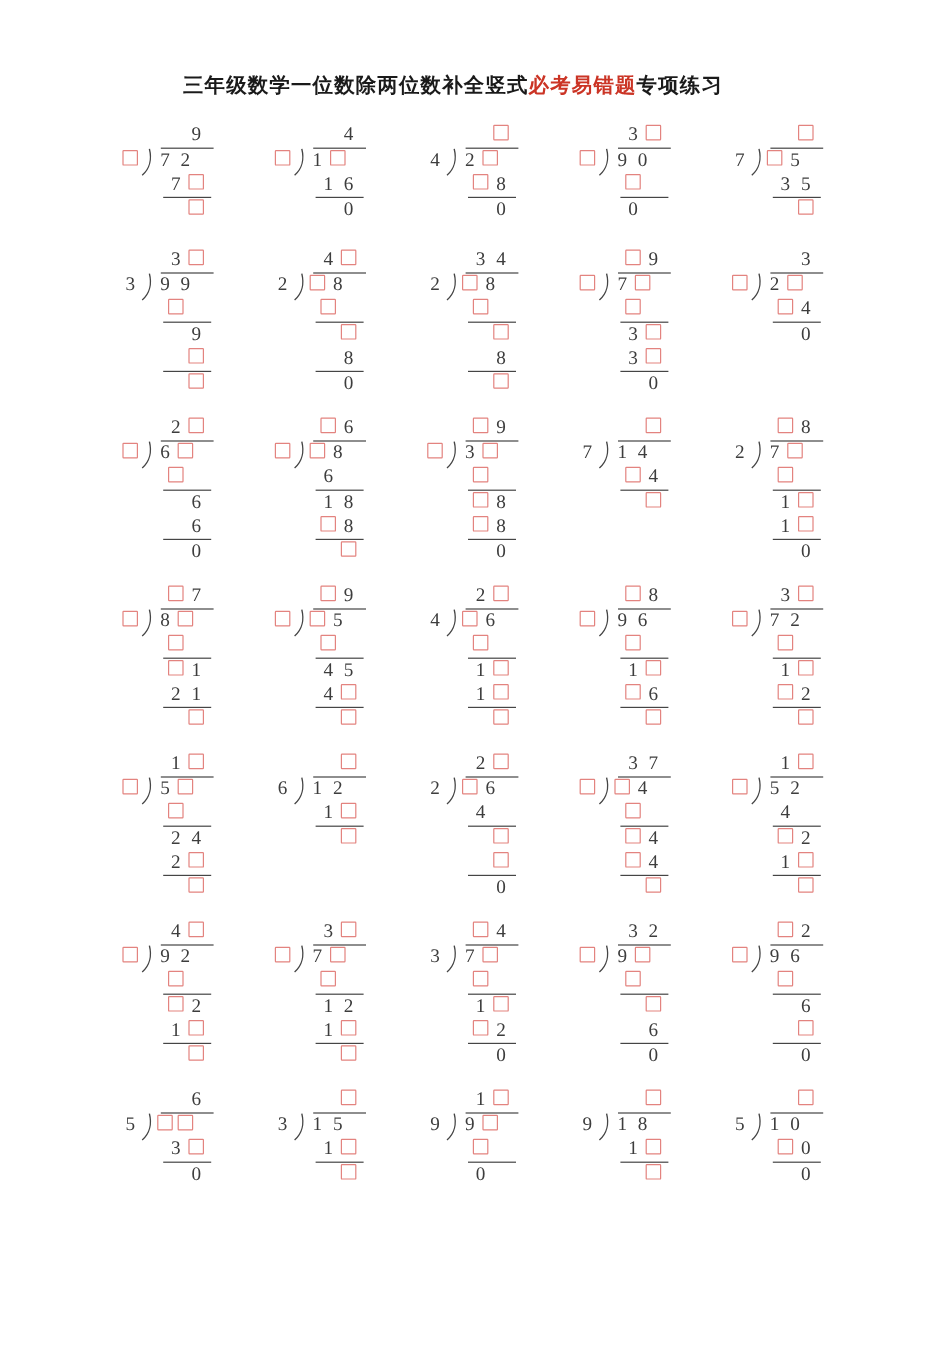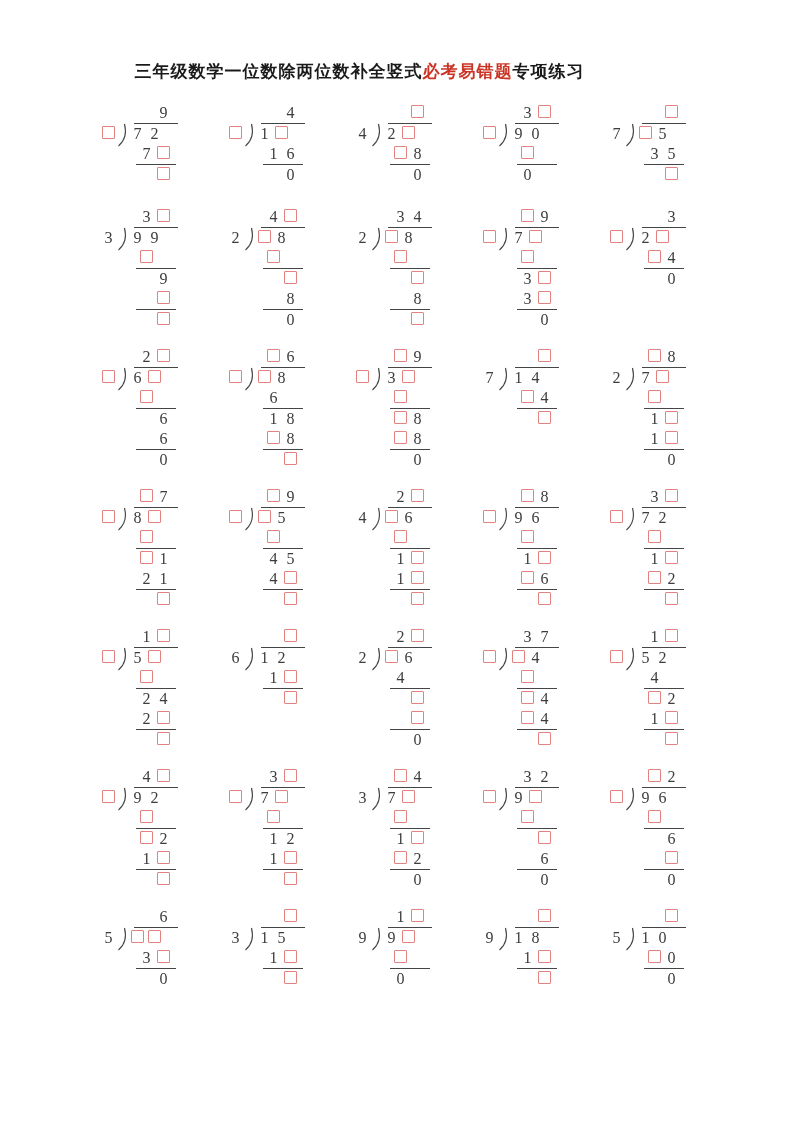--- a/index.html
+++ b/index.html
@@ -5,21 +5,21 @@
   html,body { margin:0; padding:0; }
   body {
     width:793px; height:1122px;
     background:#ffffff;
     position:relative;
     font-family:"Liberation Serif", serif;
     color:var(--digit, #3d3d3d);
     overflow:hidden;
   }
   .title {
-    position:absolute; top:60px; left:0; width:719px;
+    position:absolute; top:60px; left:18px; width:719px;
     text-align:center;
     font-family:"Liberation Sans", sans-serif;
     font-weight:bold;
     font-size:17px;
     letter-spacing:1px;
     color:var(--title-black,#1a1a1a);
     white-space:nowrap;
   }
   .title .red { color:var(--title-red,#cb3425); }
 

